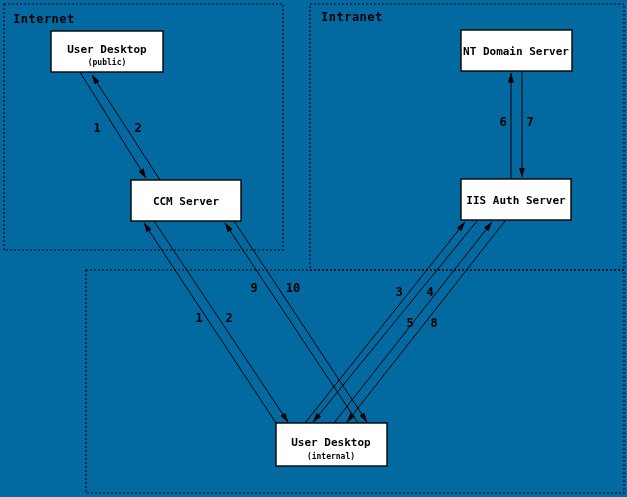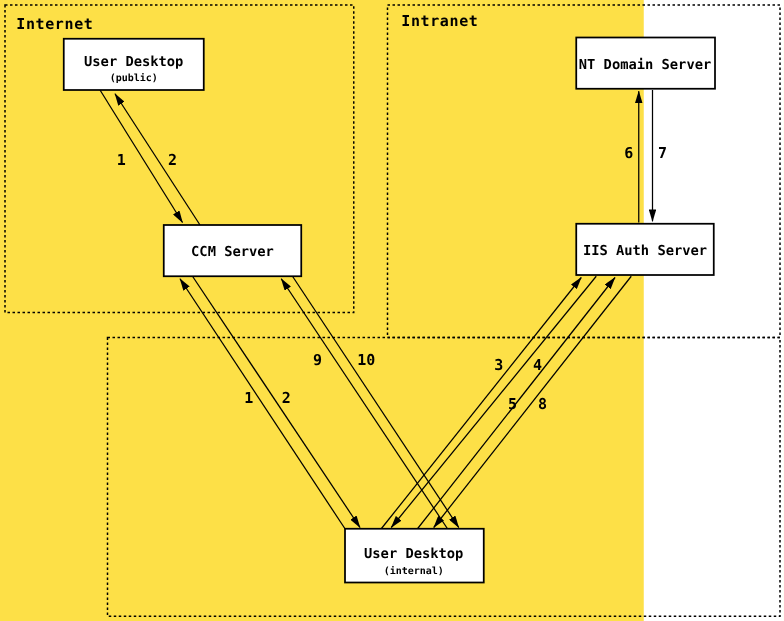--- a/index.html
+++ b/index.html
@@ -5,23 +5,23 @@
   html, body {
     margin: 0;
     padding: 0;
     background: #ffffff;
     width: 627px;
     height: 497px;
     overflow: hidden;
   }
   .canvas-wrap {
     position: relative;
-    width: 515px;
+    width: 627px;
     height: 497px;
-    background: #fde047;
+    background: #0369a1;
   }
   svg {
     display: block;
     font-family: "DejaVu Sans Mono", "Liberation Mono", monospace;
   }
   .zone-border {
     fill: none;
     stroke: #000000;
     stroke-width: 1.2;
     stroke-dasharray: 2 2;

